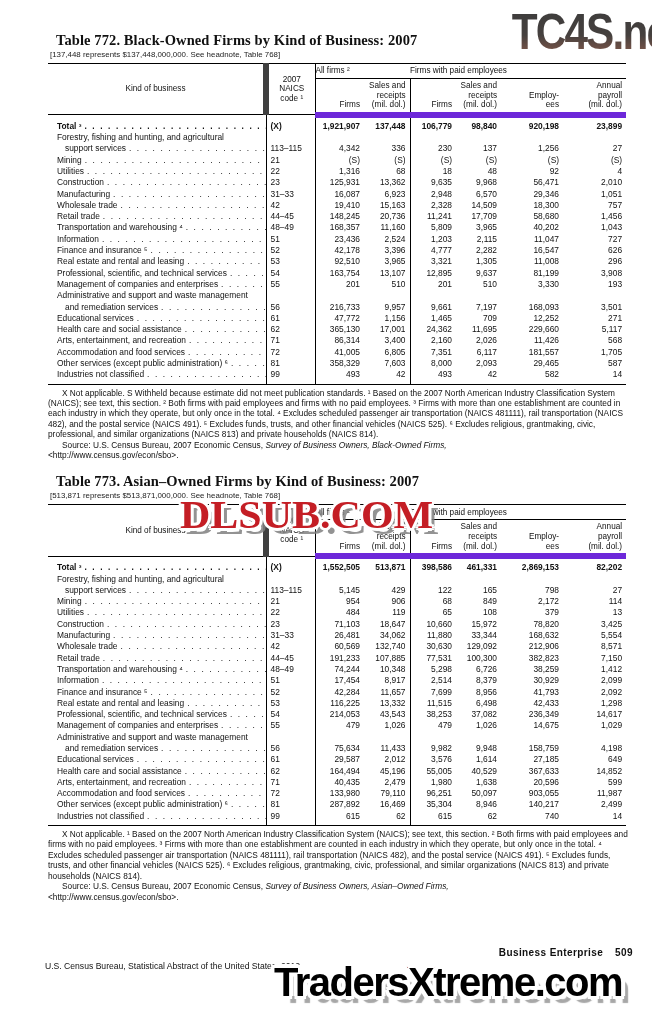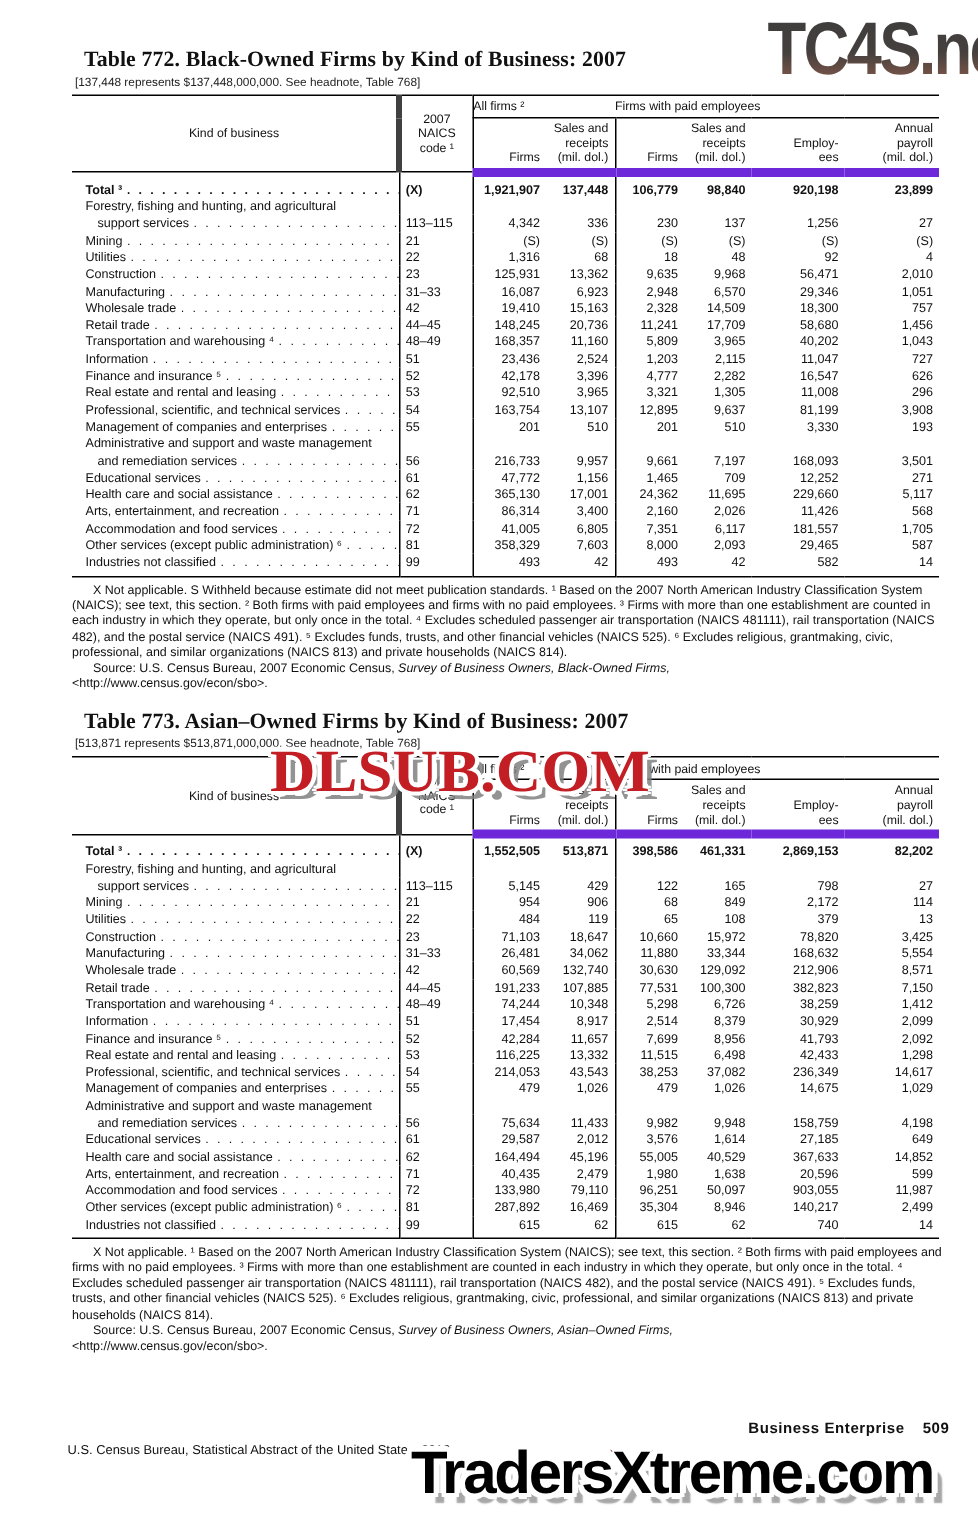--- a/index.html
+++ b/index.html
@@ -14,21 +14,21 @@
   .sub{font-size:7.9px;margin:1px 0 4px 2px;color:#222;}
 
   table.t{border-collapse:collapse;table-layout:fixed;width:578px;
           border-top:1px solid #000;border-bottom:1px solid #000;}
   col.w0{width:218px}col.w1{width:49px}col.w2{width:49px}col.w3{width:46px}
   col.w4{width:46px}col.w5{width:45px}col.w6{width:62px}col.w7{width:63px}
 
   .t th{font-weight:normal;font-size:8.2px;line-height:9.6px;padding:0;}
   .h1 .g1,.h1 .g2{border-bottom:1px solid #000;text-align:left;vertical-align:middle;height:14px;}
   .kind{text-align:center;vertical-align:middle;}
-  .naicsh{border-left:4px solid #404040;border-right:1px solid #000;text-align:center;vertical-align:middle;}
+  .naicsh{border-left:6px solid #404040;border-right:1px solid #000;text-align:center;vertical-align:middle;}
   .h2 th{vertical-align:bottom;text-align:right;padding:2px 4px 2px 0;border-bottom:6px solid #6d28d9;}
   .h2 th.c4{border-left:1px solid #000;}
   .kind,.naicsh{border-bottom:1px solid #000;}
 
   .t td{font-size:8.4px;line-height:11.3px;vertical-align:bottom;padding:0;white-space:nowrap;}
   .t tbody tr:first-child td{padding-top:3px;}
   .t tbody tr:last-child td{padding-bottom:3px;}
   td.lbl{padding-left:9px;overflow:hidden;}
   td.lbl.ind .lw{padding-left:8px;}
   td.naics{border-left:1px solid #000;border-right:1px solid #000;padding-left:4px;}

